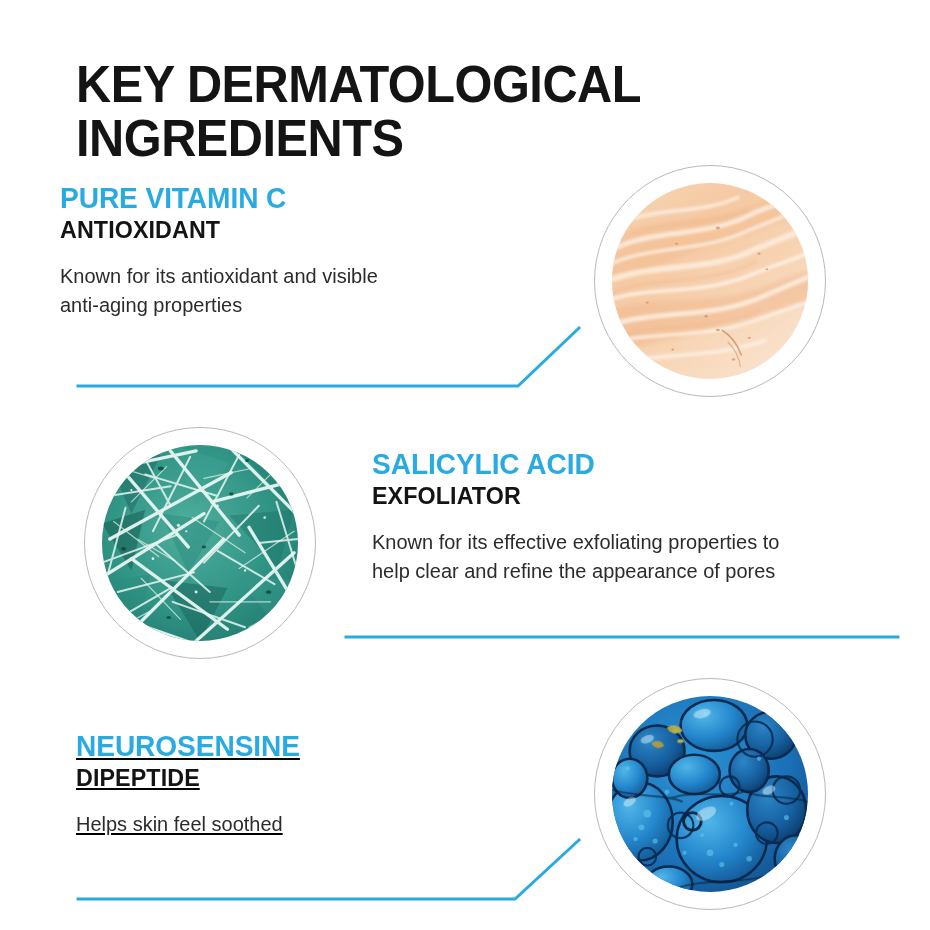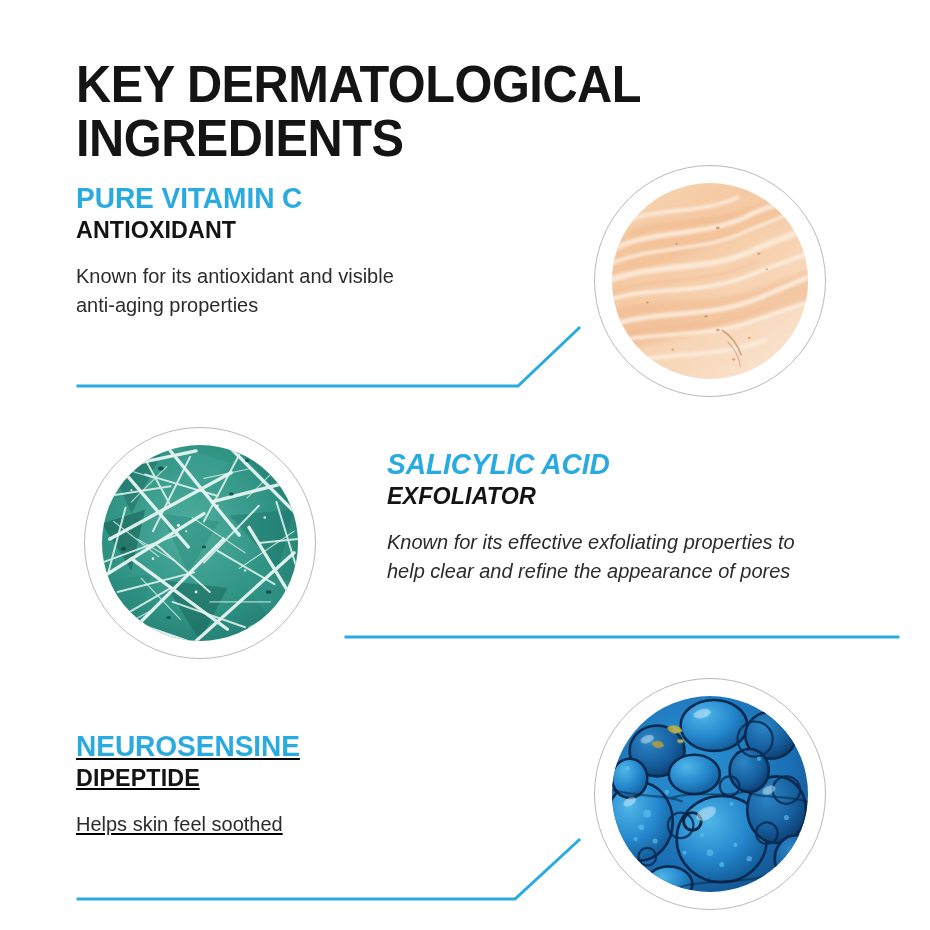--- a/index.html
+++ b/index.html
@@ -73,22 +73,22 @@
     font-size: 20.5px;
     line-height: 29px;
     font-weight: 400;
     color: #2b2b2b;
     transform: scaleX(0.975);
     transform-origin: left top;
   }
   .ing-desc .dl { display: block; white-space: nowrap; }
 
   
-  #block-vitamin-c   { left: 76px;  top: 182px; width: 470px; }
-  #block-salicylic   { left: 387px; top: 448px; width: 520px; font-style: italic; }
+  #block-vitamin-c   { left: 60px;  top: 182px; width: 470px; }
+  #block-salicylic   { left: 372px; top: 448px; width: 520px; }
   #block-neurosensine{ left: 76px;  top: 730px; width: 470px; text-decoration: underline; }
 
   
   #connectors {
     position: absolute;
     left: 0; top: 0;
     width: 930px;
     height: 930px;
     pointer-events: none;
   }

